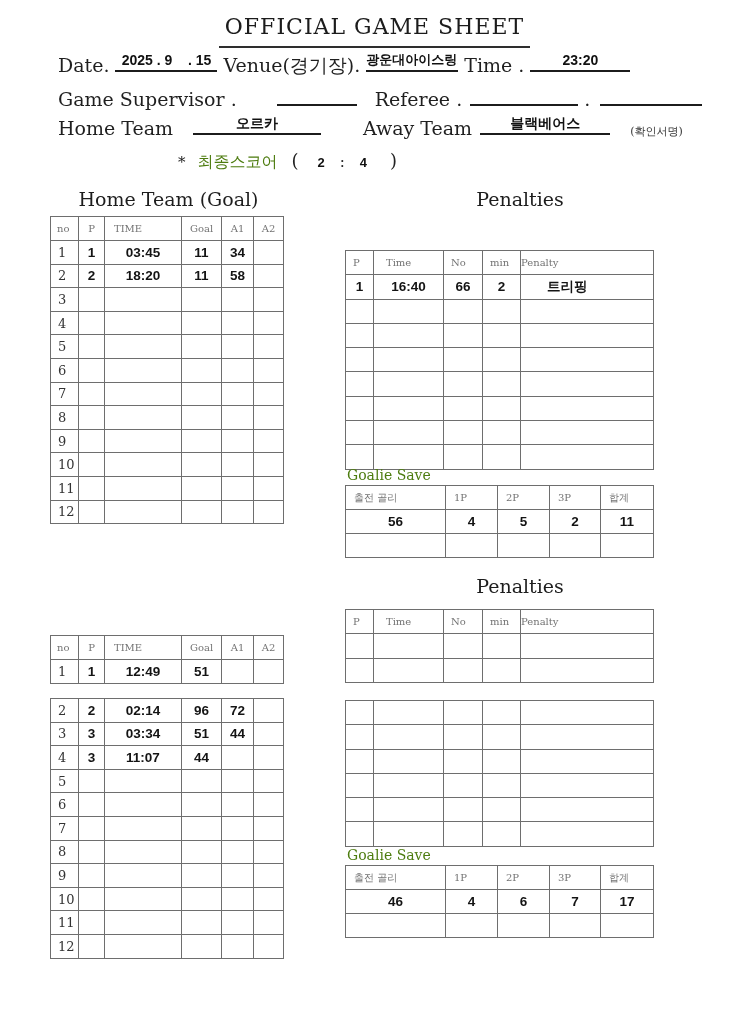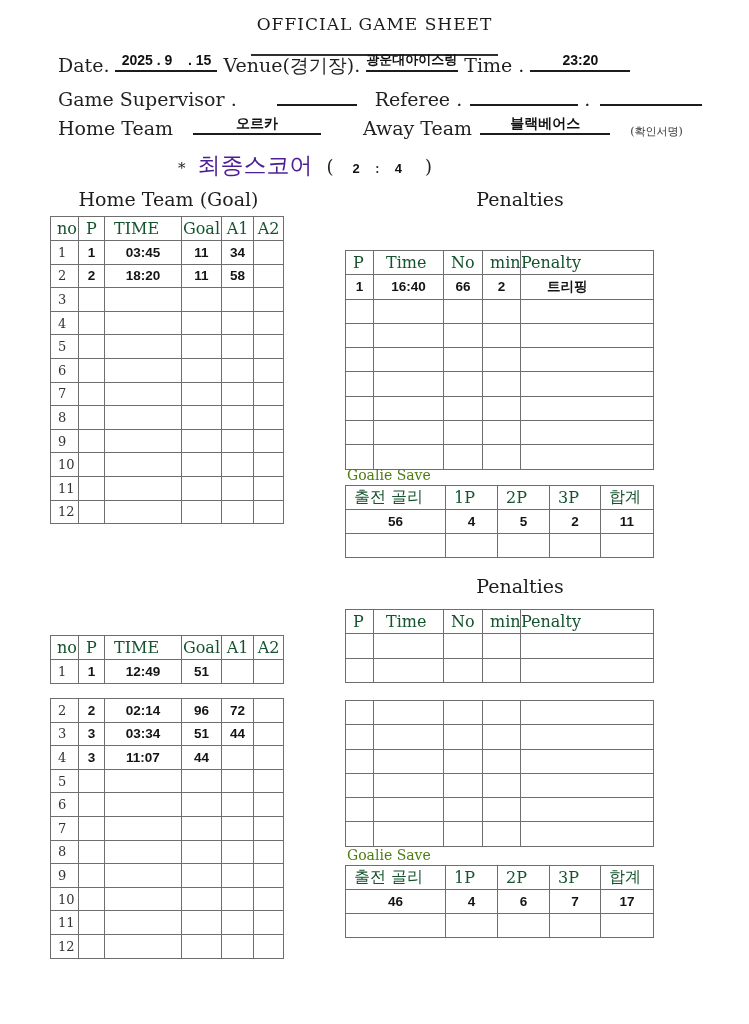--- a/index.html
+++ b/index.html
@@ -8,22 +8,22 @@
     width: 749px;
     height: 1024px;
     background: #ffffff;
     font-family: "DejaVu Serif", "Liberation Serif", serif;
     color: #1f1f1f;
     overflow: hidden;
   }
   
   .title-wrap { position: absolute; top: 14px; left: 0; width: 749px; text-align: center; }
   .title {
-    font-size: 17px; letter-spacing: 1px; color: #1c1c1c;
-    border-bottom: 2px solid #2e2e2e; padding: 0 6px 20px 6px;
+    font-size: 22px; letter-spacing: 1px; color: #1c1c1c;
+    border-bottom: 2px solid #2e2e2e; padding: 0 6px 7px 6px;
   }
   
   .form-line { position: absolute; white-space: nowrap; }
   .lbl { font-size: 19px; color: #1f1f1f; }
   .fill {
     display: inline-block;
     font-family: "Liberation Sans", "DejaVu Sans", sans-serif;
     font-weight: bold; font-size: 14px; color: #111111;
     border-bottom: 2px solid #1c1c1c;
     text-align: center; height: 20px; line-height: 20px;
@@ -40,21 +40,21 @@
   .dot-sep { margin-left: 6px; }
   .w-ref2 { width: 102px; margin-left: 10px; }
   .line-teams { top: 113px; left: 58px; }
   .w-team  { width: 128px; margin-left: 20px; }
   .lbl-away { margin-left: 42px; }
   .w-team2 { width: 130px; margin-left: 8px; }
   .sign-note { font-size: 11px; color: #333333; margin-left: 20px; }
   
   .score-line { position: absolute; top: 150px; left: 178px; white-space: nowrap; }
   .score-star  { font-size: 15px; color: #222; }
-  .score-label { font-size: 23px; color: #4c1d95; margin-left: 12px; }
+  .score-label { font-size: 16px; color: #4d7c0f; margin-left: 12px; }
   .score-paren { font-size: 18px; color: #222; margin-left: 14px; }
   .score-num {
     font-family: "Liberation Sans", "DejaVu Sans", sans-serif;
     font-weight: bold; font-size: 13px; color: #111; margin-left: 19px;
   }
   .score-colon { font-size: 15px; color: #222; margin-left: 15px; }
   .score-num2 { margin-left: 15px; }
   .score-close { margin-left: 23px; }
   
   .sec-heading { position: absolute; font-size: 19px; color: #1d1d1d; text-align: center; }
@@ -63,21 +63,21 @@
   .h-away-goal { top: 575px; left: 52px;  width: 233px; }
   .h-pen2      { top: 575px; left: 366px; width: 308px; }
   .gs-label { position: absolute; font-size: 14px; color: #4d7c0f; }
   .pos-gs1-label { top: 467px; left: 347px; }
   .pos-gs2-label { top: 847px; left: 347px; }
   
   table { position: absolute; border-collapse: collapse; table-layout: fixed; background: #ffffff; }
   th, td { border: 1px solid #6e6e6e; padding: 0; overflow: hidden; }
   th {
     font-family: "DejaVu Serif", "Liberation Serif", serif;
-    font-weight: normal; font-size: 16px; color: #14532d; text-align: center;
+    font-weight: normal; font-size: 10px; color: #737373; text-align: center;
   }
   td {
     font-family: "Liberation Sans", "DejaVu Sans", sans-serif;
     font-weight: bold; font-size: 13.5px; color: #141414; text-align: center;
   }
   
   .goal-table { width: 233px; }
   .goal-table th { height: 23px; }
   .goal-table td { height: 22.6px; }
   .goal-table th:nth-child(1) { text-align: left; padding-left: 6px; }

